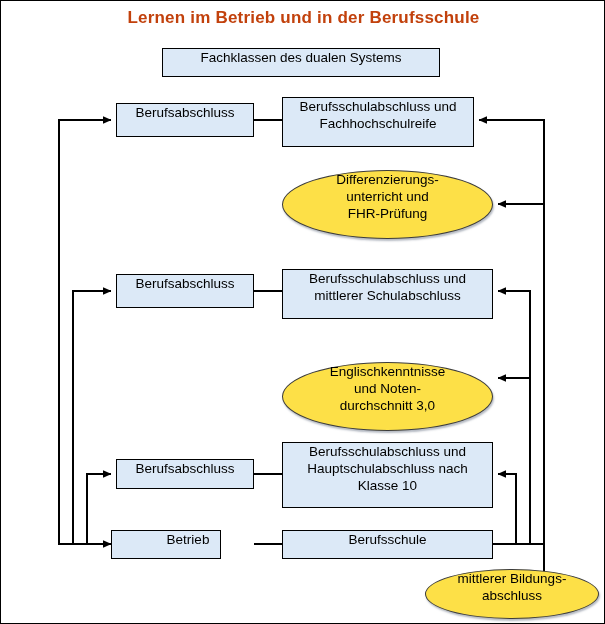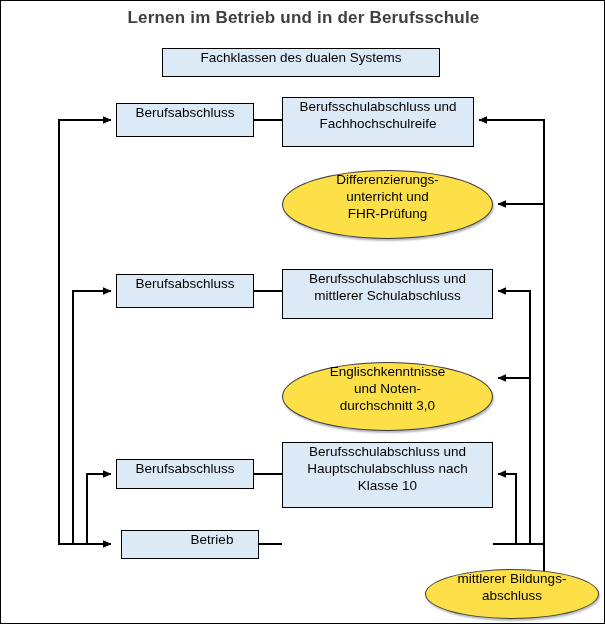--- a/index.html
+++ b/index.html
@@ -21,21 +21,21 @@
     overflow: hidden;
   }
   #title {
     position: absolute;
     left: 0;
     top: 7px;
     width: 605px;
     text-align: center;
     font-size: 17px;
     font-weight: bold;
-    color: #404040;
+    color: #c2410c;
     letter-spacing: 0.2px;
   }
   .node {
     position: absolute;
     box-sizing: border-box;
     background: #dce9f7;
     border: 1px solid #000000;
     color: #000000;
     font-size: 13.5px;
     line-height: 17px;
@@ -142,23 +142,26 @@
   <div class="node" style="left:115px; top:458px; width:138px; height:30px;">
     <span>Berufsabschluss</span>
   </div>
 
   <div class="node" style="left:281px; top:441px; width:211px; height:66px;">
     <span>Berufsschulabschluss und
 Hauptschulabschluss nach
 Klasse 10</span>
   </div>
 
-  <div class="node" style="left:120px; top:529px; width:138px; height:29px;padding-left:44px;">
+  <div class="node" style="left:110px; top:529px; width:110px; height:29px;padding-left:44px;">
     <span>Betrieb</span>
   </div>
 
+  <div class="node" style="left:281px; top:529px; width:211px; height:29px;">
+    <span>Berufsschule</span>
+  </div>
 
   <div class="node ellipse" style="left:424px; top:568px; width:174px; height:50px;">
     <span>mittlerer Bildungs-
 abschluss</span>
   </div>
 
 </div>
 
 </body></html>

